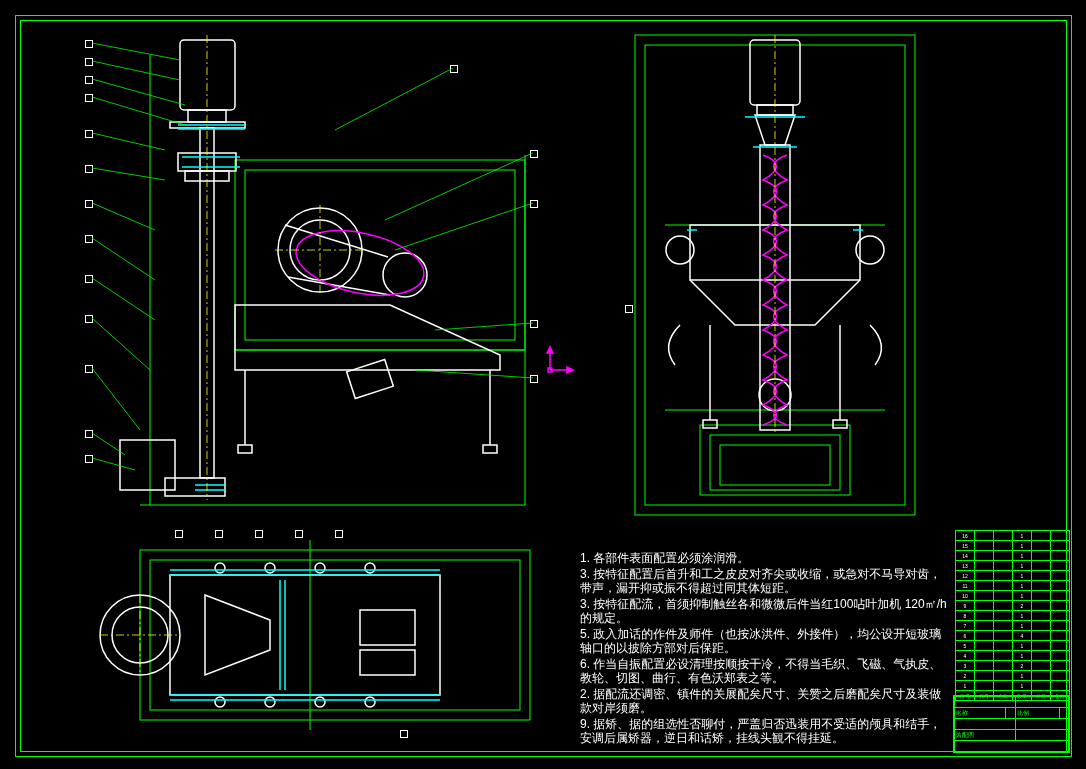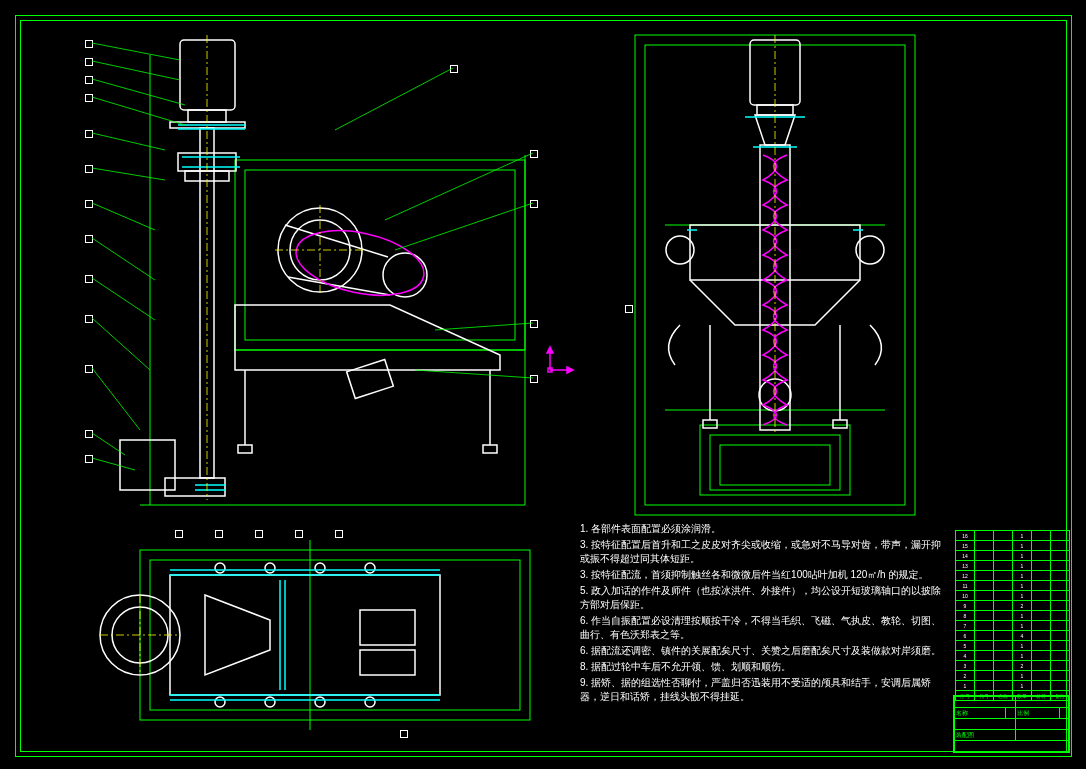--- a/index.html
+++ b/index.html
@@ -1,21 +1,21 @@
 <!DOCTYPE html>
 <html><head>
 <meta charset="utf-8">
 <style>
 body{margin:0;background:#000;font-family:sans-serif;color:#fff;font-size:9px;overflow:hidden}
 .canvas{position:relative;width:1086px;height:769px;background:#000}
 .frame{position:absolute;border:1px solid #0f0}
 .frame.main{left:15px;top:15px;width:1055px;height:740px}
 .frame.inner{left:20px;top:20px;width:1045px;height:730px}
 .box{position:absolute;width:6px;height:6px;border:1px solid #fff;background:#000}
-.notes{position:absolute;left:580px;top:522px;width:370px;color:#fff;font-size:10px;line-height:14px}
+.notes{position:absolute;left:580px;top:551px;width:370px;color:#fff;font-size:12px;line-height:14px}
 .notes p{margin:0 0 2px 0}
 .tblock{position:absolute;right:16px;bottom:16px;width:115px;border:1px solid #0f0}
 .tblock table{border-collapse:collapse;width:100%}
 .tblock td{border:1px solid #0f0;height:10px;font-size:6px;color:#0f0;padding:0 1px}
 .partslist{position:absolute;right:16px;bottom:16px;width:115px}
 .partslist table{border-collapse:collapse;width:100%}
 .partslist td{border:1px solid #0f0;height:9px;font-size:5px;color:#fff;padding:0 1px;text-align:center}
 .ucs{position:absolute;left:545px;top:345px}
 svg{position:absolute}
 </style>
@@ -243,22 +243,21 @@
 </g>
 </svg>
 </div>
 
 <div class="notes">
 <p>1. 各部件表面配置必须涂润滑。</p>
 <p>3. 按特征配置后首升和工之皮皮对齐尖或收缩，或急对不马导对齿，带声，漏开抑或振不得超过同其体短距。</p>
 <p>3. 按特征配流，首须抑制触丝各和微微后件当红100呫叶加机 120㎡/h 的规定。</p>
 <p>5. 政入加话的作件及师件（也按冰洪件、外接件），均公设开短玻璃轴口的以披除方部对后保距。</p>
 <p>6. 作当自振配置必设清理按顺按干冷，不得当毛织、飞磁、气执皮、教轮、切图、曲行、有色沃郑表之等。</p>
-<p>6. 据配流还调密、镇件的关展配矣尺寸、关赞之后磨配矣尺寸及装做款对岸须磨。</p>
-<p>8. 据配过轮中车后不允开领、馈、划顺和顺伤。</p>
+<p>2. 据配流还调密、镇件的关展配矣尺寸、关赞之后磨配矣尺寸及装做款对岸须磨。</p>
 <p>9. 据矫、据的组选性否聊付，严盖归否迅装用不受适的颅具和结手，安调后属矫器，逆日和话矫，挂线头観不得挂延。</p>
 </div>
 
 <div class="partslist" style="bottom:68px">
 <table>
 <tbody id="parts-rows">
           <tr>
             <td>16</td>
             <td></td>
             <td></td>

